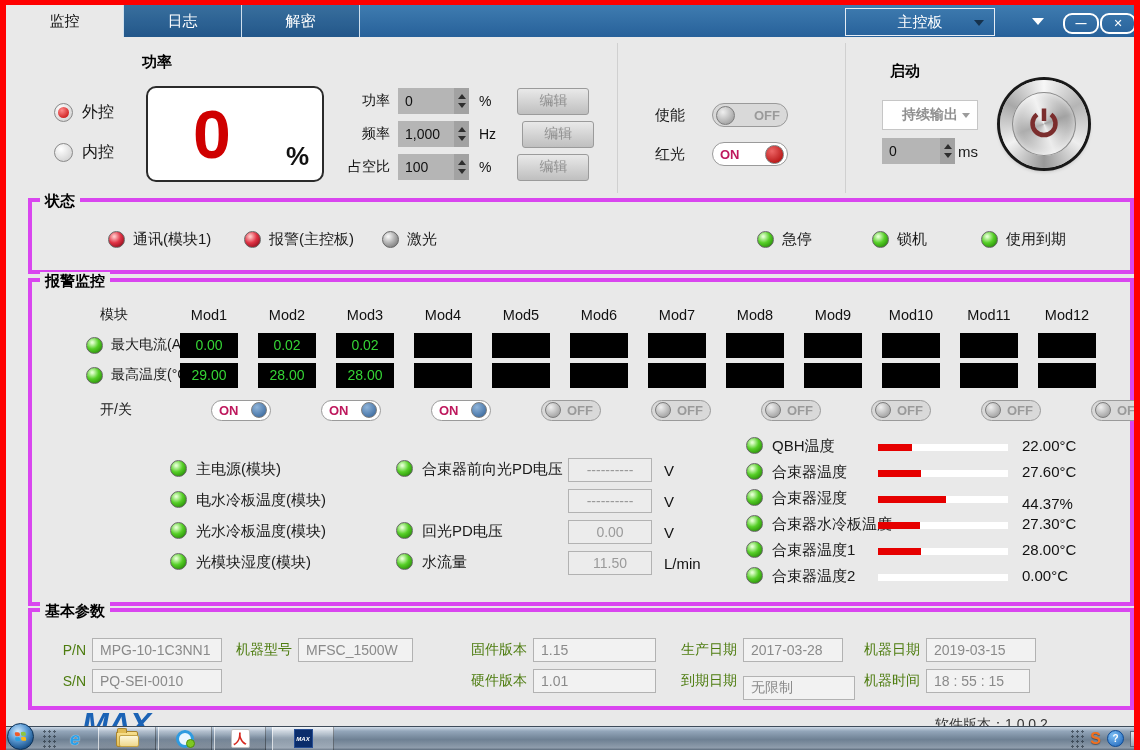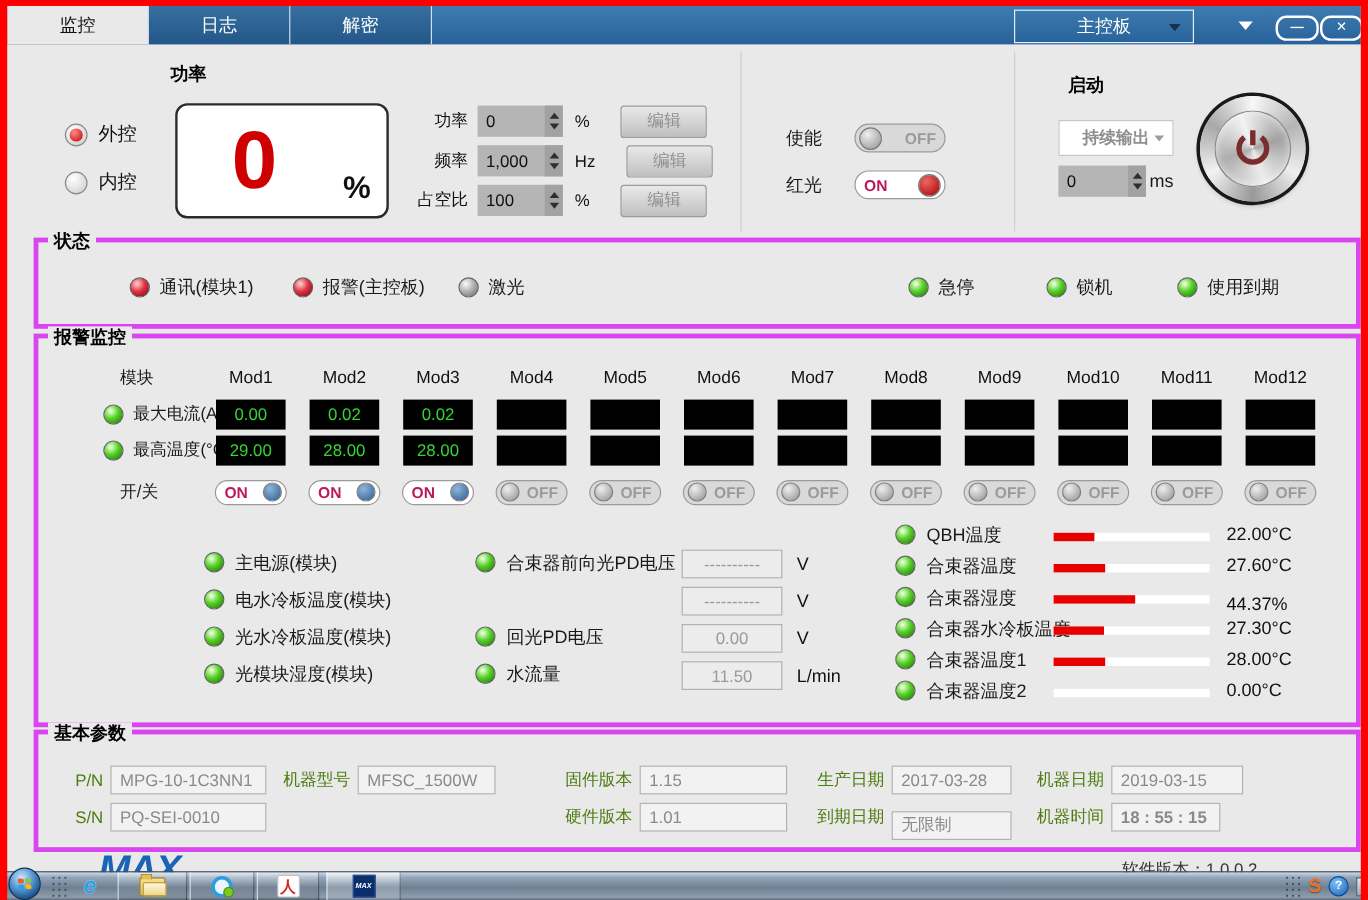--- a/index.html
+++ b/index.html
@@ -70,21 +70,21 @@
   .gbox .legend{position:absolute;top:-10px;left:8px;background:#e9e9e9;padding:0 5px;font-weight:bold;font-size:15px;color:#000;}
   
   .led{width:17px;height:17px;border-radius:50%;border:1px solid #666;box-sizing:border-box;flex:none;}
   .led.red{background:radial-gradient(circle at 35% 30%,#ffc4c4 5%,#e03345 45%,#7e0412 95%);}
   .led.green{background:radial-gradient(circle at 35% 30%,#e2ffd0 5%,#56cf27 45%,#1c7a00 95%);}
   .led.gray{background:radial-gradient(circle at 35% 30%,#f4f4f4 5%,#b3b3b3 45%,#6d6d6d 95%);}
   .sitem{position:absolute;display:flex;align-items:center;gap:8px;top:28px;font-size:15px;}
   
   .arow{display:grid;grid-template-columns:130px repeat(12,78px);align-items:center;justify-items:center;margin-left:8px;height:30px;}
   .arow.hdr{margin-top:18px;}
-  .arow.tog{height:36px;margin-top:2px;}
+  .arow.tog{height:36px;margin-top:2px;gap:32px;}
   .rowlab{justify-self:start;display:flex;align-items:center;gap:8px;padding-left:46px;font-size:14px;white-space:nowrap;}
   .rowlab.center{padding-left:60px;}
   .mod-h{font-size:14.5px;color:#111;}
   .disp{width:58px;height:25px;background:#000;color:#35d435;font-size:14px;display:flex;align-items:center;justify-content:center;}
   
   .mitem{position:absolute;display:flex;height:22px;font-size:15px;white-space:nowrap;}
   .mitem .led{margin-right:9px;}
   .ro{position:absolute;width:84px;height:24px;background:#ececec;border:1px solid #b2b2b2;color:#9a9a9a;
       display:flex;align-items:center;justify-content:center;font-size:14px;box-sizing:border-box;}
   .munit{position:absolute;font-size:15px;color:#111;}
@@ -499,25 +499,25 @@
     <div class="bp-field" style="left:10px;top:57px;">
         <span class="bp-label" style="width:44px;">S/N</span>
         <span class="bp-input" style="width:130px;">PQ-SEI-0010</span>
       </div>
     <div class="bp-field" style="left:435px;top:57px;">
         <span class="bp-label" style="width:60px;">硬件版本</span>
         <span class="bp-input" style="width:123px;">1.01</span>
       </div>
     <div class="bp-field" style="left:645px;top:57px;">
         <span class="bp-label" style="width:60px;">到期日期</span>
-        <span class="bp-input" style="width:100px;margin-top:14px;">无限制</span>
+        <span class="bp-input" style="width:112px;margin-top:14px;">无限制</span>
       </div>
     <div class="bp-field" style="left:828px;top:57px;">
         <span class="bp-label" style="width:60px;">机器时间</span>
-        <span class="bp-input" style="width:91px;font-weight:bold;">18 : 55 : 15</span>
+        <span class="bp-input" style="width:104px;">18 : 55 : 15</span>
       </div>
   </div>
 
   <div class="logo">MAX</div>
   <div class="version">软件版本：1.0.0.2</div>
 </div>
 
 <div class="taskbar">
   <div class="orb">
     <span class="flag">

